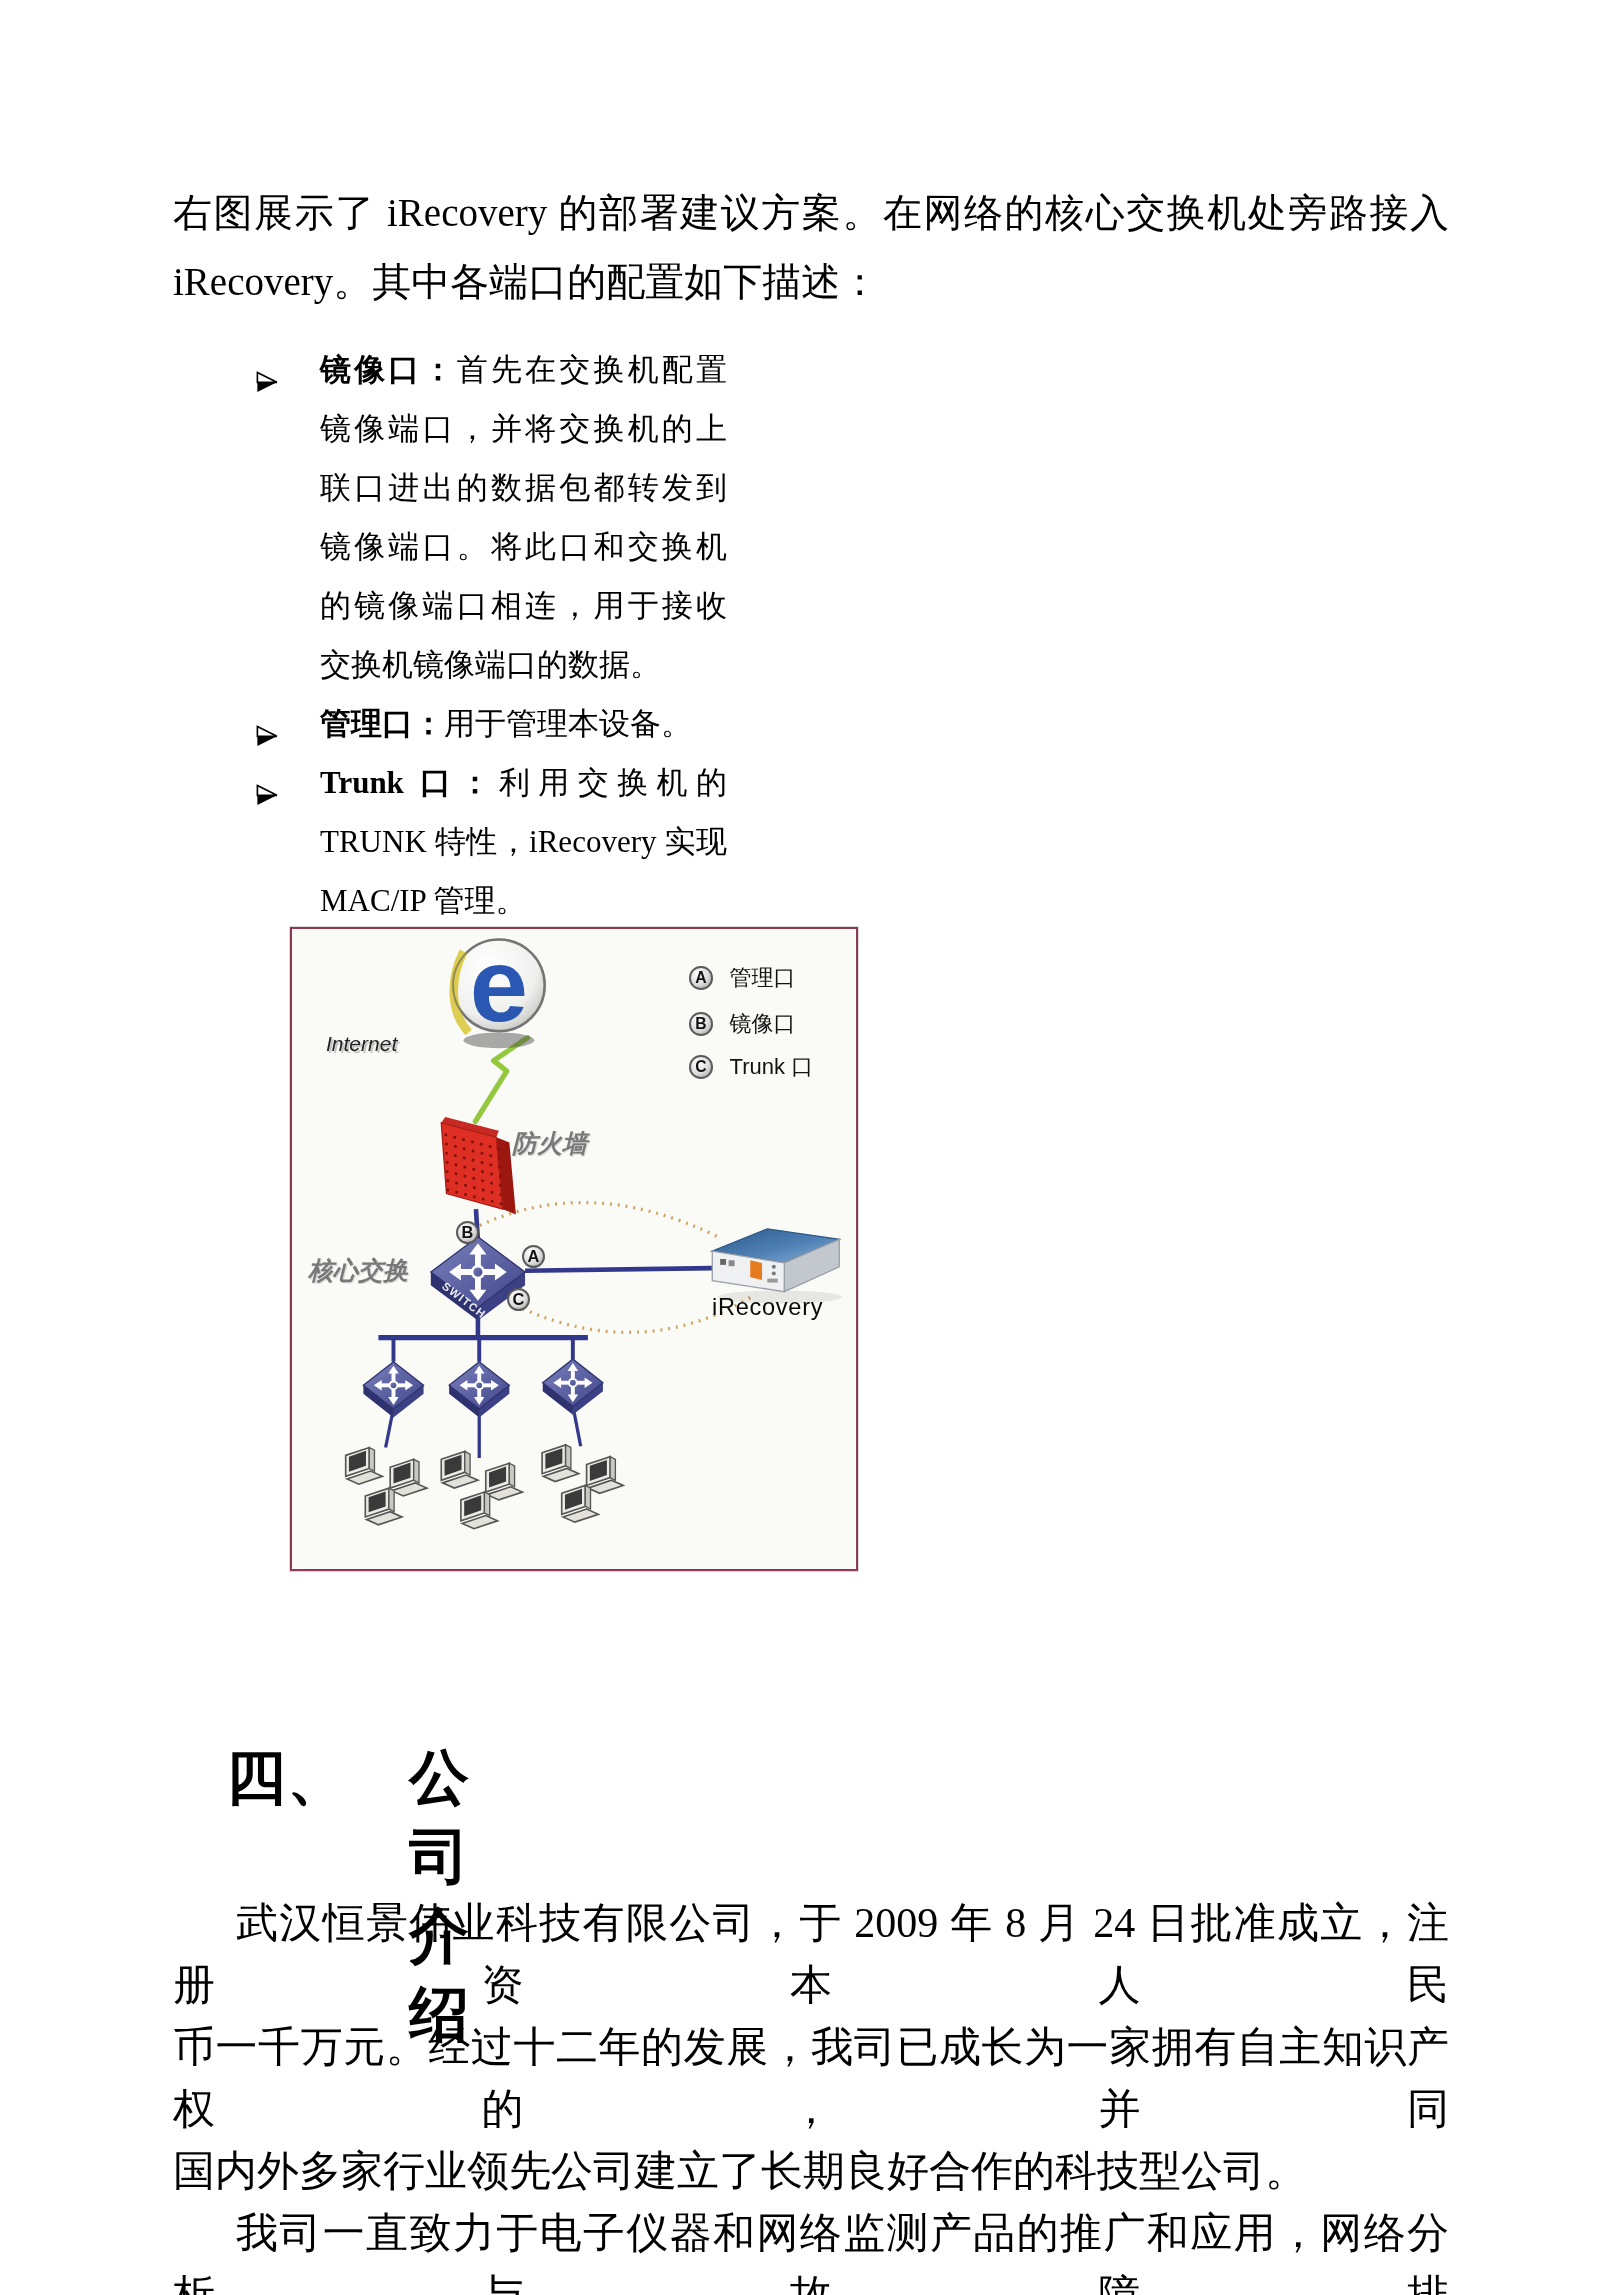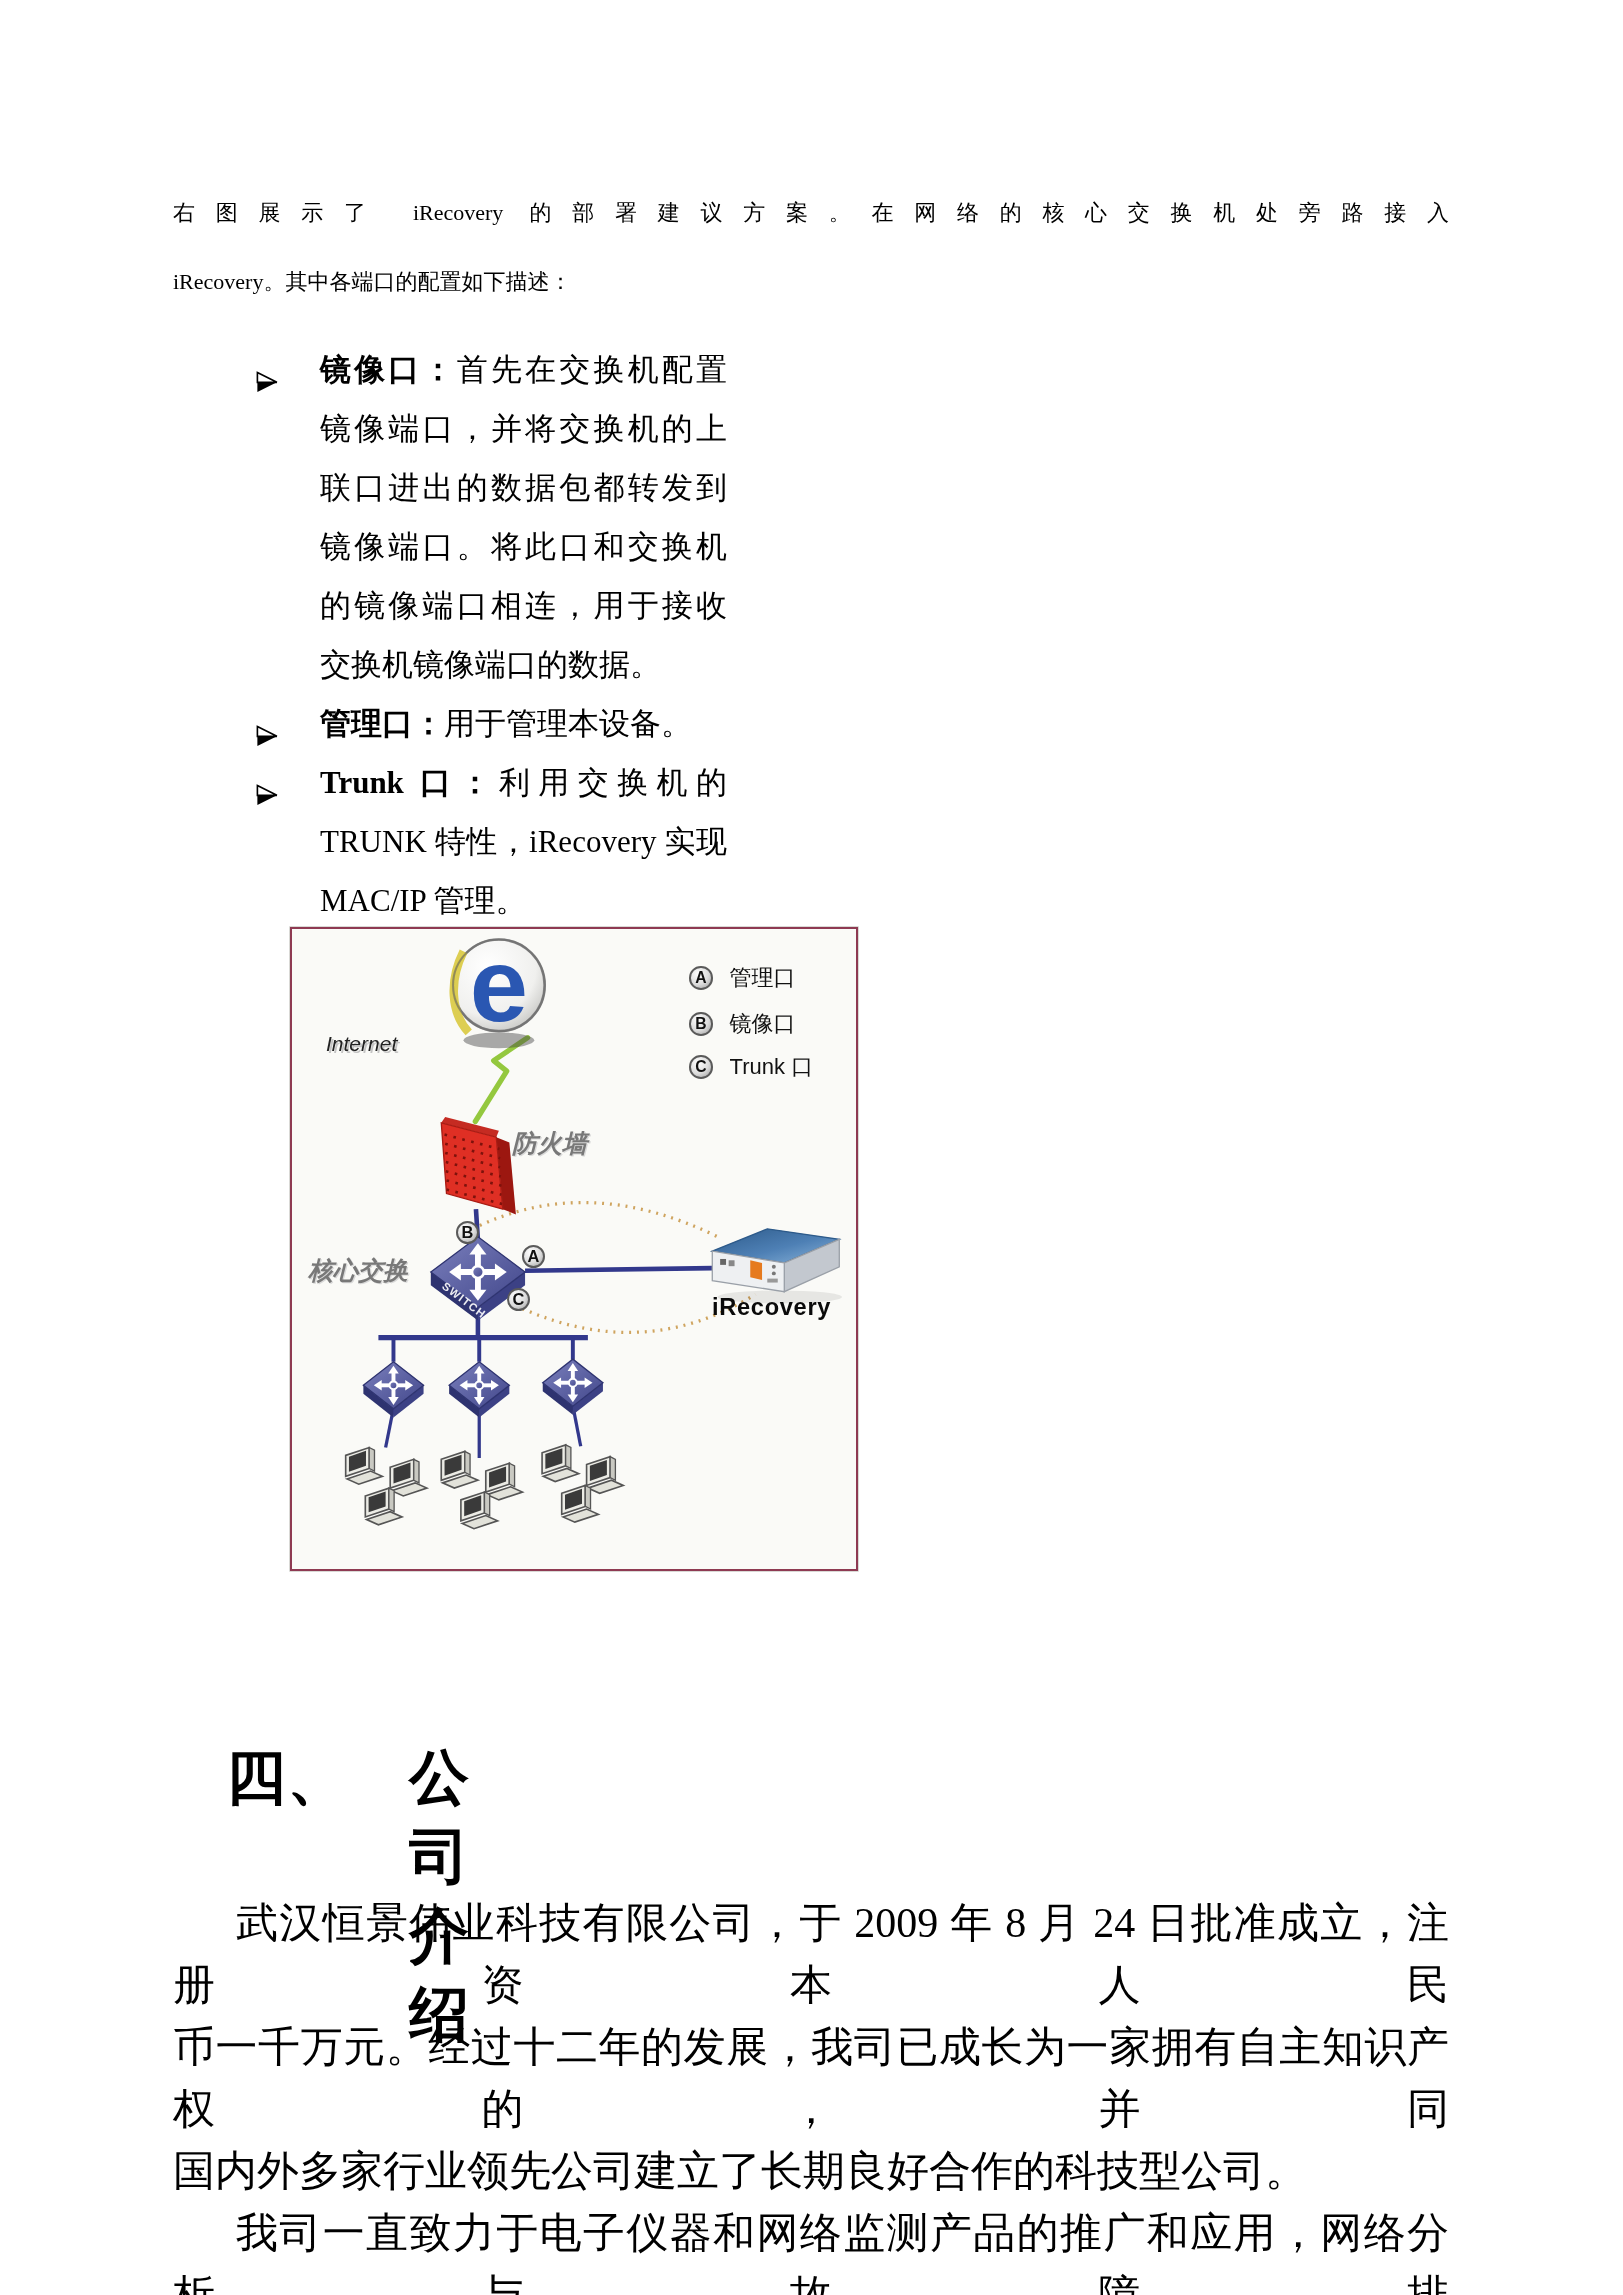--- a/index.html
+++ b/index.html
@@ -1,20 +1,20 @@
 <!DOCTYPE html>
 <html style="--frame_border: #8e3a52; --frame_bg: #fafaf7; --firewall_red: #df2f24; --switch_blue: #4d5298; --line_blue: #32388c; --green_line: #94c83e; --dotted_link: #cfa45f; --device_top: #4073ab; --label_gray: #787878; --ie_blue: #2a57b2;font-size:10.5px"><head>
 <meta charset="utf-8">
 <style>
   html,body{margin:0;padding:0;background:#888;}
   .page{position:relative;width:1623px;height:2295px;background:#ffffff;
         font-family:"Liberation Serif","DejaVu Serif",serif;color:#000;overflow:hidden;}
 
   
-  .intro{position:absolute;left:173px;top:178px;width:1276px;font-size:22px;line-height:69px;}
+  .intro{position:absolute;left:173px;top:178px;width:1276px;font-size:39px;line-height:69px;}
   .tline{white-space:normal;}
   .jl{text-align:justify;text-align-last:justify;}
   .ind{text-indent:63px;}
 
   .list{position:absolute;left:255px;top:340px;width:478px;font-size:31px;line-height:59px;}
   .li{position:relative;padding-left:65px;}
   .litext{width:407px;}
   .marker{position:absolute;left:1.3px;top:15.7px;width:23.6px;height:26px;}
   .li b{font-weight:bold;}
 
@@ -23,21 +23,21 @@
          background:var(--frame_bg);box-shadow:0 0 0 0.7px #c9c9c4;}
   .frame svg{position:absolute;left:0;top:0;}
 
   .dlabel{position:absolute;font-family:"Liberation Sans","DejaVu Sans",sans-serif;}
   .internet{left:34px;top:103px;font-size:21px;font-weight:normal;font-style:italic;color:#222;
             text-shadow:2px 2px 0 #c4c4c4;}
   .fwlabel{left:220px;top:198px;font-size:25px;font-weight:bold;font-style:italic;color:var(--label_gray);
            text-shadow:1.3px 1.3px 0 #d9d9d9;}
   .corelabel{left:16px;top:325px;font-size:25px;font-weight:bold;font-style:italic;color:var(--label_gray);
              text-shadow:1.3px 1.3px 0 #d9d9d9;}
-  .devlabel{left:420px;top:365px;font-size:23.6px;font-weight:bold;color:#0a0a0a;letter-spacing:0.7px;}
+  .devlabel{left:420px;top:365px;font-size:23.6px;font-weight:normal;color:#0a0a0a;letter-spacing:0.7px;}
 
   .lrow{position:absolute;left:397px;display:flex;align-items:center;gap:17px;
         font-family:"Liberation Sans","DejaVu Sans",sans-serif;}
   .lcirc,.badge{display:flex;align-items:center;justify-content:center;
         width:23.6px;height:23.6px;border-radius:50%;
         background:radial-gradient(circle at 35% 30%,#ffffff 0%,#dcdcdc 55%,#9a9a9a 100%);
         border:2px solid #5a5a5a;box-sizing:border-box;
         font-family:"Liberation Sans","DejaVu Sans",sans-serif;
         font-weight:bold;font-size:15.7px;color:#111;}
   .llabel{font-size:22px;color:#111;}

